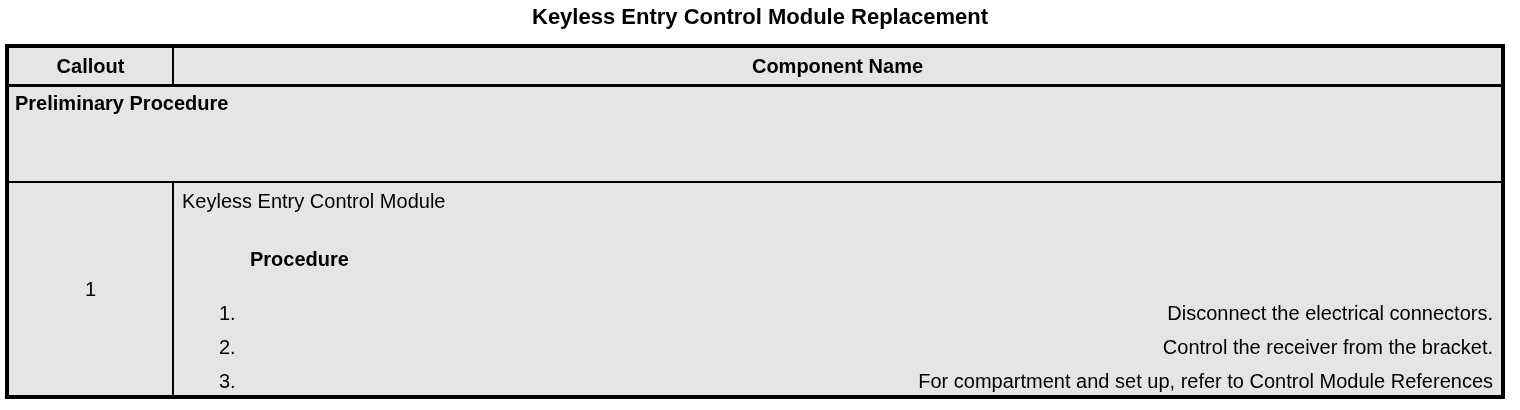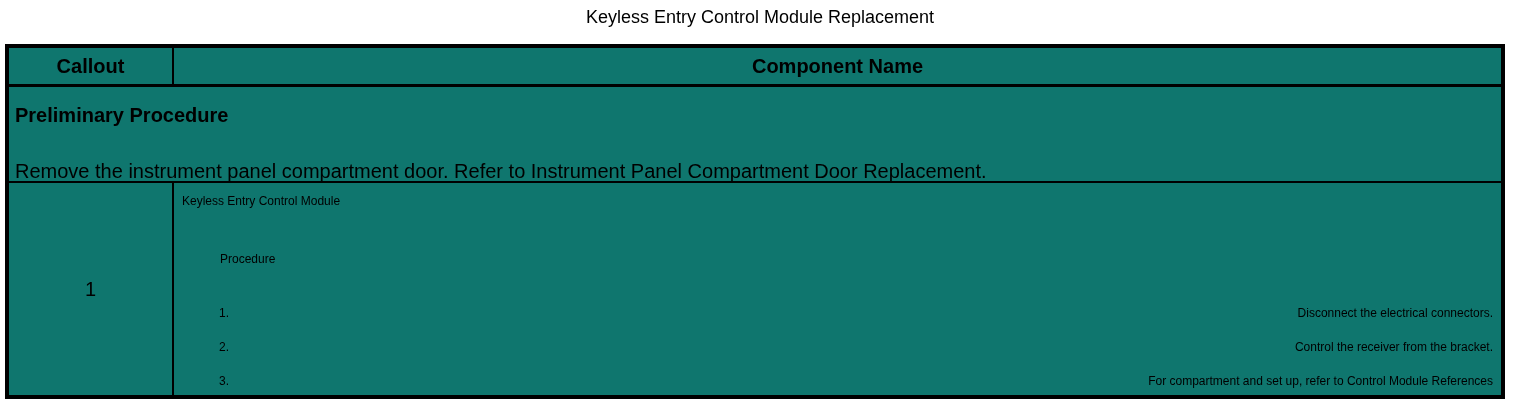--- a/index.html
+++ b/index.html
@@ -8,31 +8,31 @@
     width: 1520px;
     height: 410px;
     font-family: "Liberation Sans", sans-serif;
     color: #000000;
     overflow: hidden;
     position: relative;
   }
   .page-title {
     margin-top: 5px;
     text-align: center;
-    font-size: 18px;
-    font-weight: normal;
+    font-size: 22px;
+    font-weight: bold;
     line-height: 24px;
   }
   .parts-table {
     position: absolute;
     left: 5px;
     top: 44px;
     width: 1500px;
     border: 4px solid #000000;
-    background: #0f766e;
+    background: #e5e5e5;
   }
   .hdr-row {
     display: flex;
     height: 39px;
     border-bottom: 3px solid #000000;
   }
   .callout-col {
     width: 165px;
     flex: 0 0 165px;
     border-right: 2px solid #000000;
@@ -41,21 +41,21 @@
   .hdr-cell {
     display: flex;
     align-items: center;
     justify-content: center;
     font-size: 20px;
     font-weight: bold;
   }
   .prelim-row {
     height: 96px;
     border-bottom: 2px solid #000000;
-    padding: 17px 8px 0 6px;
+    padding: 5px 8px 0 6px;
   }
   .prelim-heading {
     font-size: 20px;
     font-weight: bold;
     line-height: 23px;
   }
   .prelim-text {
     margin-top: 33px;
     font-size: 20px;
     line-height: 23px;
@@ -65,27 +65,27 @@
     height: 212px;
   }
   .callout-cell {
     display: flex;
     align-items: center;
     justify-content: center;
     font-size: 20px;
   }
   .comp-cell {
     padding: 7px 8px 0 8px;
-    font-size: 12px;
+    font-size: 20px;
   }
   .comp-name { line-height: 23px; }
   .proc-heading {
     margin-top: 35px;
-    margin-left: 38px;
-    font-weight: normal;
+    margin-left: 68px;
+    font-weight: bold;
     line-height: 23px;
   }
   .steps { margin-top: 31px; }
   .step {
     display: flex;
     margin-left: 37px;
     margin-bottom: 12px;
     line-height: 22px;
   }
   .step-num {
@@ -101,21 +101,20 @@
 
 <div class="parts-table">
 
   <div class="hdr-row">
     <div class="callout-col hdr-cell">Callout</div>
     <div class="comp-col hdr-cell">Component Name</div>
   </div>
 
   <div class="prelim-row">
     <div class="prelim-heading">Preliminary Procedure</div>
-    <div class="prelim-text">Remove the instrument panel compartment door. Refer to Instrument Panel Compartment Door Replacement.</div>
   </div>
 
   <div class="main-row">
     <div class="callout-col callout-cell">1</div>
     <div class="comp-col comp-cell">
       <div class="comp-name">Keyless Entry Control Module</div>
       <div class="proc-heading">Procedure</div>
       <div class="steps">
         <div class="step">
           <span class="step-num">1.</span>

